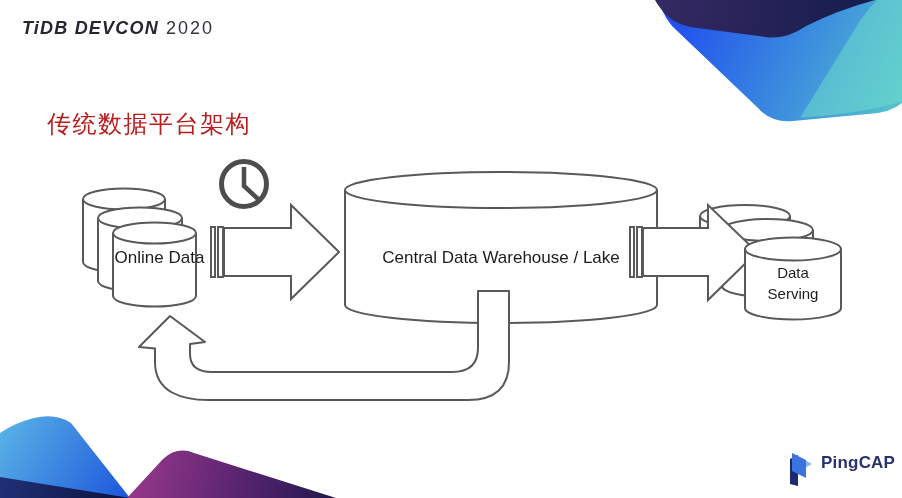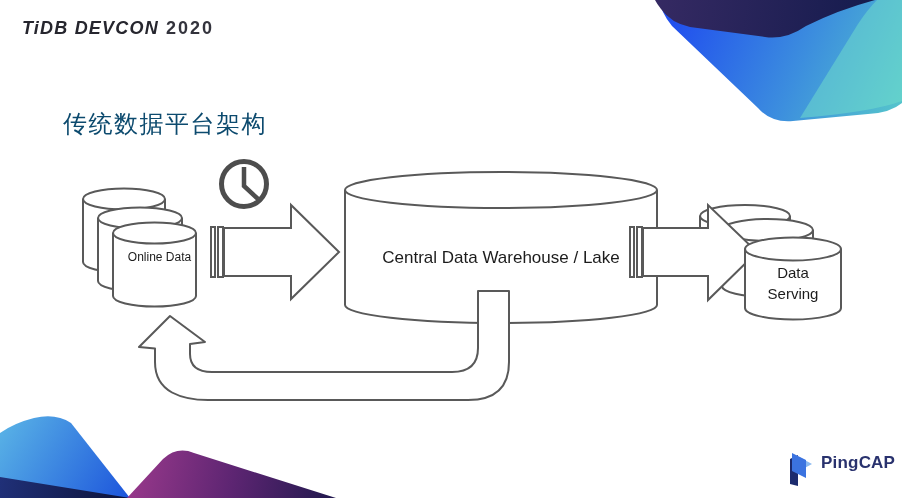--- a/index.html
+++ b/index.html
@@ -2,27 +2,27 @@
 <html><head>
 <meta charset="utf-8">
 <style>
   html,body{margin:0;padding:0;}
   body{font-family:"Liberation Sans","DejaVu Sans",sans-serif;}
   .slide{position:relative;width:902px;height:498px;background:#ffffff;overflow:hidden;}
   .slide svg.canvas{position:absolute;left:0;top:0;}
 
   .brand{position:absolute;left:22px;top:18px;font-size:18px;color:#26262e;white-space:nowrap;}
   .brand-event{font-weight:800;letter-spacing:1.2px;font-style:italic;}
-  .brand-year{font-weight:700;letter-spacing:2px;margin-left:7px;color:#33333c;text-align:right;}
+  .brand-year{font-weight:400;letter-spacing:2px;margin-left:7px;color:#33333c;text-align:right;}
 
-  .slide-title{position:absolute;left:63px;top:108px;font-size:24px;letter-spacing:1.5px;
-               color:#0c4a6e;font-family:"Liberation Sans","DejaVu Sans",sans-serif;}
+  .slide-title{position:absolute;left:47px;top:108px;font-size:24px;letter-spacing:1.5px;
+               color:#b91c1c;font-family:"Liberation Sans","DejaVu Sans",sans-serif;}
 
   .lbl{position:absolute;text-align:center;color:#1c1c1c;line-height:21px;}
-  .lbl-online{left:114px;top:247px;width:91px;font-size:12px;}
+  .lbl-online{left:114px;top:247px;width:91px;font-size:17px;}
   .lbl-warehouse{left:351px;top:247px;width:300px;font-size:17px;}
   .lbl-serving{left:752px;top:262px;width:82px;font-size:15px;}
 
   .pingcap{position:absolute;left:790px;top:453px;display:flex;align-items:flex-start;}
   .pingcap-text{margin-left:8px;font-size:17px;font-weight:600;letter-spacing:0.2px;color:#29326e;}
 </style>
 </head>
 <body>
 
 <div class="slide">

